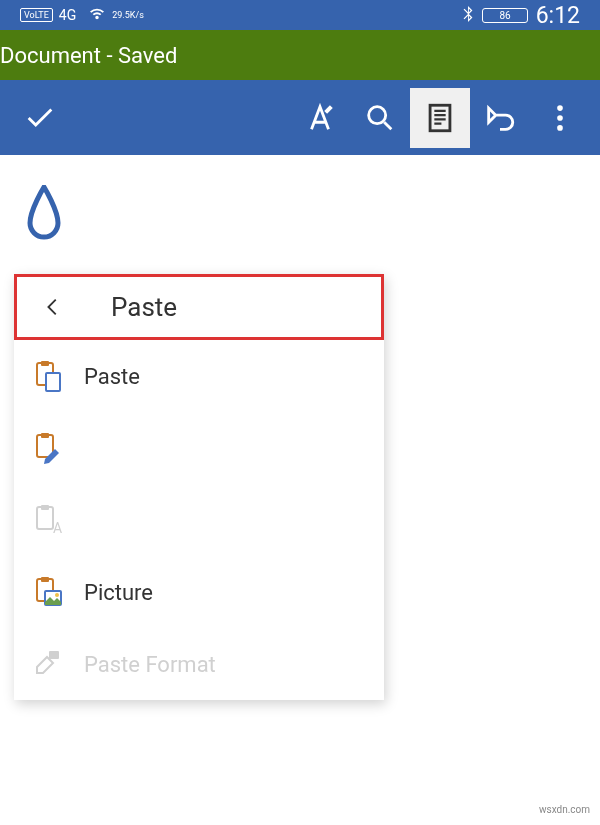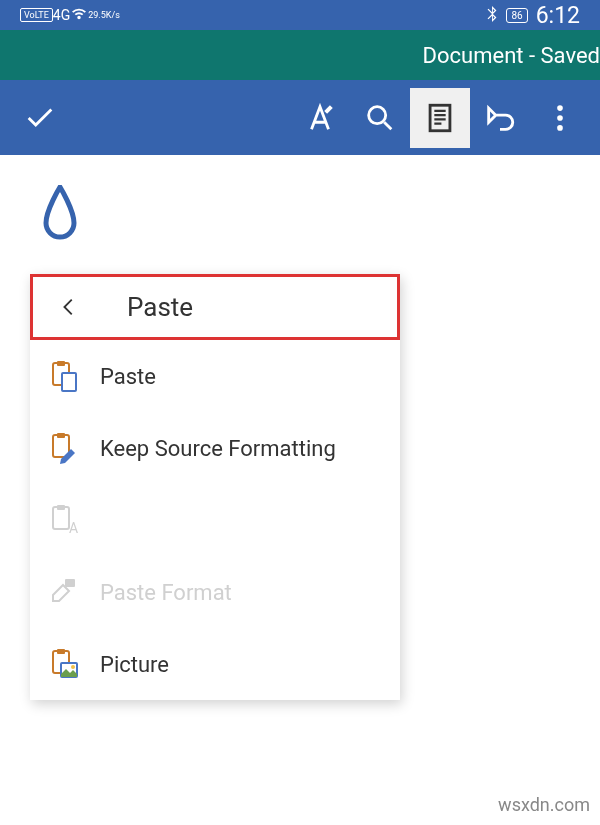--- a/index.html
+++ b/index.html
@@ -13,49 +13,49 @@
     .status-bar {
       height: 30px;
       background: #3663ad;
       display: flex;
       justify-content: space-between;
       align-items: center;
       padding: 0 20px;
       color: #fff;
       font-size: 14px;
     }
-    .status-left { display: flex; align-items: center; gap: 0; }
+    .status-left { display: flex; align-items: center; gap: 6px; }
     .status-right { display: flex; align-items: center; gap: 8px; }
     .volte-box {
       border: 1px solid #fff;
       font-size: 9px;
       padding: 1px 3px;
       border-radius: 2px;
     }
     .net-speed {
       display: flex;
       flex-direction: row;
       font-size: 9px;
       line-height: 1;
       text-align: right;
     }
     .battery-box {
       border: 1px solid #fff;
       border-radius: 3px;
       font-size: 10px;
-      padding: 1px 4px;
+      padding: 1px 16px;
     }
     .app-header {
       height: 50px;
-      background: #0f766e;
+      background: #4d7c0f;
       color: #fff;
       font-size: 22px;
       display: flex;
       align-items: center;
-      justify-content: flex-end;
+      justify-content: flex-start;
     }
     .toolbar {
       height: 75px;
       background: #3663ad;
       display: flex;
       align-items: center;
       padding: 0 10px;
     }
     .toolbar .spacer { flex: 1; }
     .tb-btn {
@@ -66,21 +66,20 @@
       justify-content: center;
       color: #fff;
     }
     .tb-btn.active {
       background: #f0f0f0;
       color: #333;
     }
     .tb-btn svg { width: 34px; height: 34px; }
     .content {
       padding: 30px 20px 0 20px;
-      margin-left: 16px;
     }
     .ink-drop { margin-left: 4px; margin-bottom: 30px; }
     .ink-drop svg { width: 40px; height: 55px; }
     .paste-panel {
       width: 370px;
       margin-left: -6px;
       box-shadow: 2px 4px 12px rgba(0,0,0,0.18);
       background: #fff;
     }
     .panel-header {
@@ -121,21 +120,21 @@
       height: 36px;
       display: flex;
       align-items: center;
       justify-content: center;
     }
     .menu-icon svg { width: 34px; height: 34px; }
     .watermark {
       position: absolute;
       bottom: 10px;
       right: 10px;
-      font-size: 18px;
+      font-size: 10px;
       color: #888;
     }
   </style>
 </head>
 <body>
 
 <div class="status-bar">
   <div class="status-left">
     <span class="volte-box">VoLTE</span>
     <span>4G</span>
@@ -237,51 +236,50 @@
     </div>
 
     <div class="menu-item">
       <span class="menu-icon">
         <svg viewBox="0 0 34 34">
             <rect x="6" y="4" width="16" height="22" rx="2" fill="none" stroke="#c87a2a" stroke-width="2"></rect>
             <rect x="10" y="2" width="8" height="5" rx="1" fill="#c87a2a"></rect>
             <path d="M14 28l10-10 4 4-10 10-5 1 1-5z" fill="#4a76c5"></path>
           </svg>
       </span>
-      <span>Keep Source Formatting</span>
     </div>
 
     <div class="menu-item disabled">
       <span class="menu-icon">
         <svg viewBox="0 0 34 34">
             <rect x="6" y="4" width="16" height="22" rx="2" fill="none" stroke="#d0d0d0" stroke-width="2"></rect>
             <rect x="10" y="2" width="8" height="5" rx="1" fill="#d0d0d0"></rect>
             <text x="22" y="30" font-size="14" fill="#d0d0d0">A</text>
           </svg>
       </span>
-    </div>
-
-    <div class="menu-item disabled">
-      <span class="menu-icon">
-        <svg viewBox="0 0 34 34">
-            <path d="M6 20l10-10 6 6-10 10H6v-6z" fill="none" stroke="#d0d0d0" stroke-width="2"></path>
-            <rect x="18" y="4" width="10" height="8" rx="1" fill="#d0d0d0"></rect>
-          </svg>
-      </span>
-      <span>Paste Format</span>
     </div>
 
     <div class="menu-item">
       <span class="menu-icon">
         <svg viewBox="0 0 34 34">
             <rect x="6" y="4" width="16" height="22" rx="2" fill="none" stroke="#c87a2a" stroke-width="2"></rect>
             <rect x="10" y="2" width="8" height="5" rx="1" fill="#c87a2a"></rect>
             <rect x="14" y="16" width="16" height="14" rx="1" fill="#fff" stroke="#4a76c5" stroke-width="2"></rect>
             <path d="M14 27l5-5 4 4 3-3 4 4v3H14z" fill="#6b9e4e"></path>
             <circle cx="26" cy="20" r="2" fill="#f0c04a"></circle>
           </svg>
       </span>
       <span>Picture</span>
     </div>
+
+    <div class="menu-item disabled">
+      <span class="menu-icon">
+        <svg viewBox="0 0 34 34">
+            <path d="M6 20l10-10 6 6-10 10H6v-6z" fill="none" stroke="#d0d0d0" stroke-width="2"></path>
+            <rect x="18" y="4" width="10" height="8" rx="1" fill="#d0d0d0"></rect>
+          </svg>
+      </span>
+      <span>Paste Format</span>
+    </div>
   </div>
 </div>
 
 <div class="watermark">wsxdn.com</div>
 
 </body></html>

